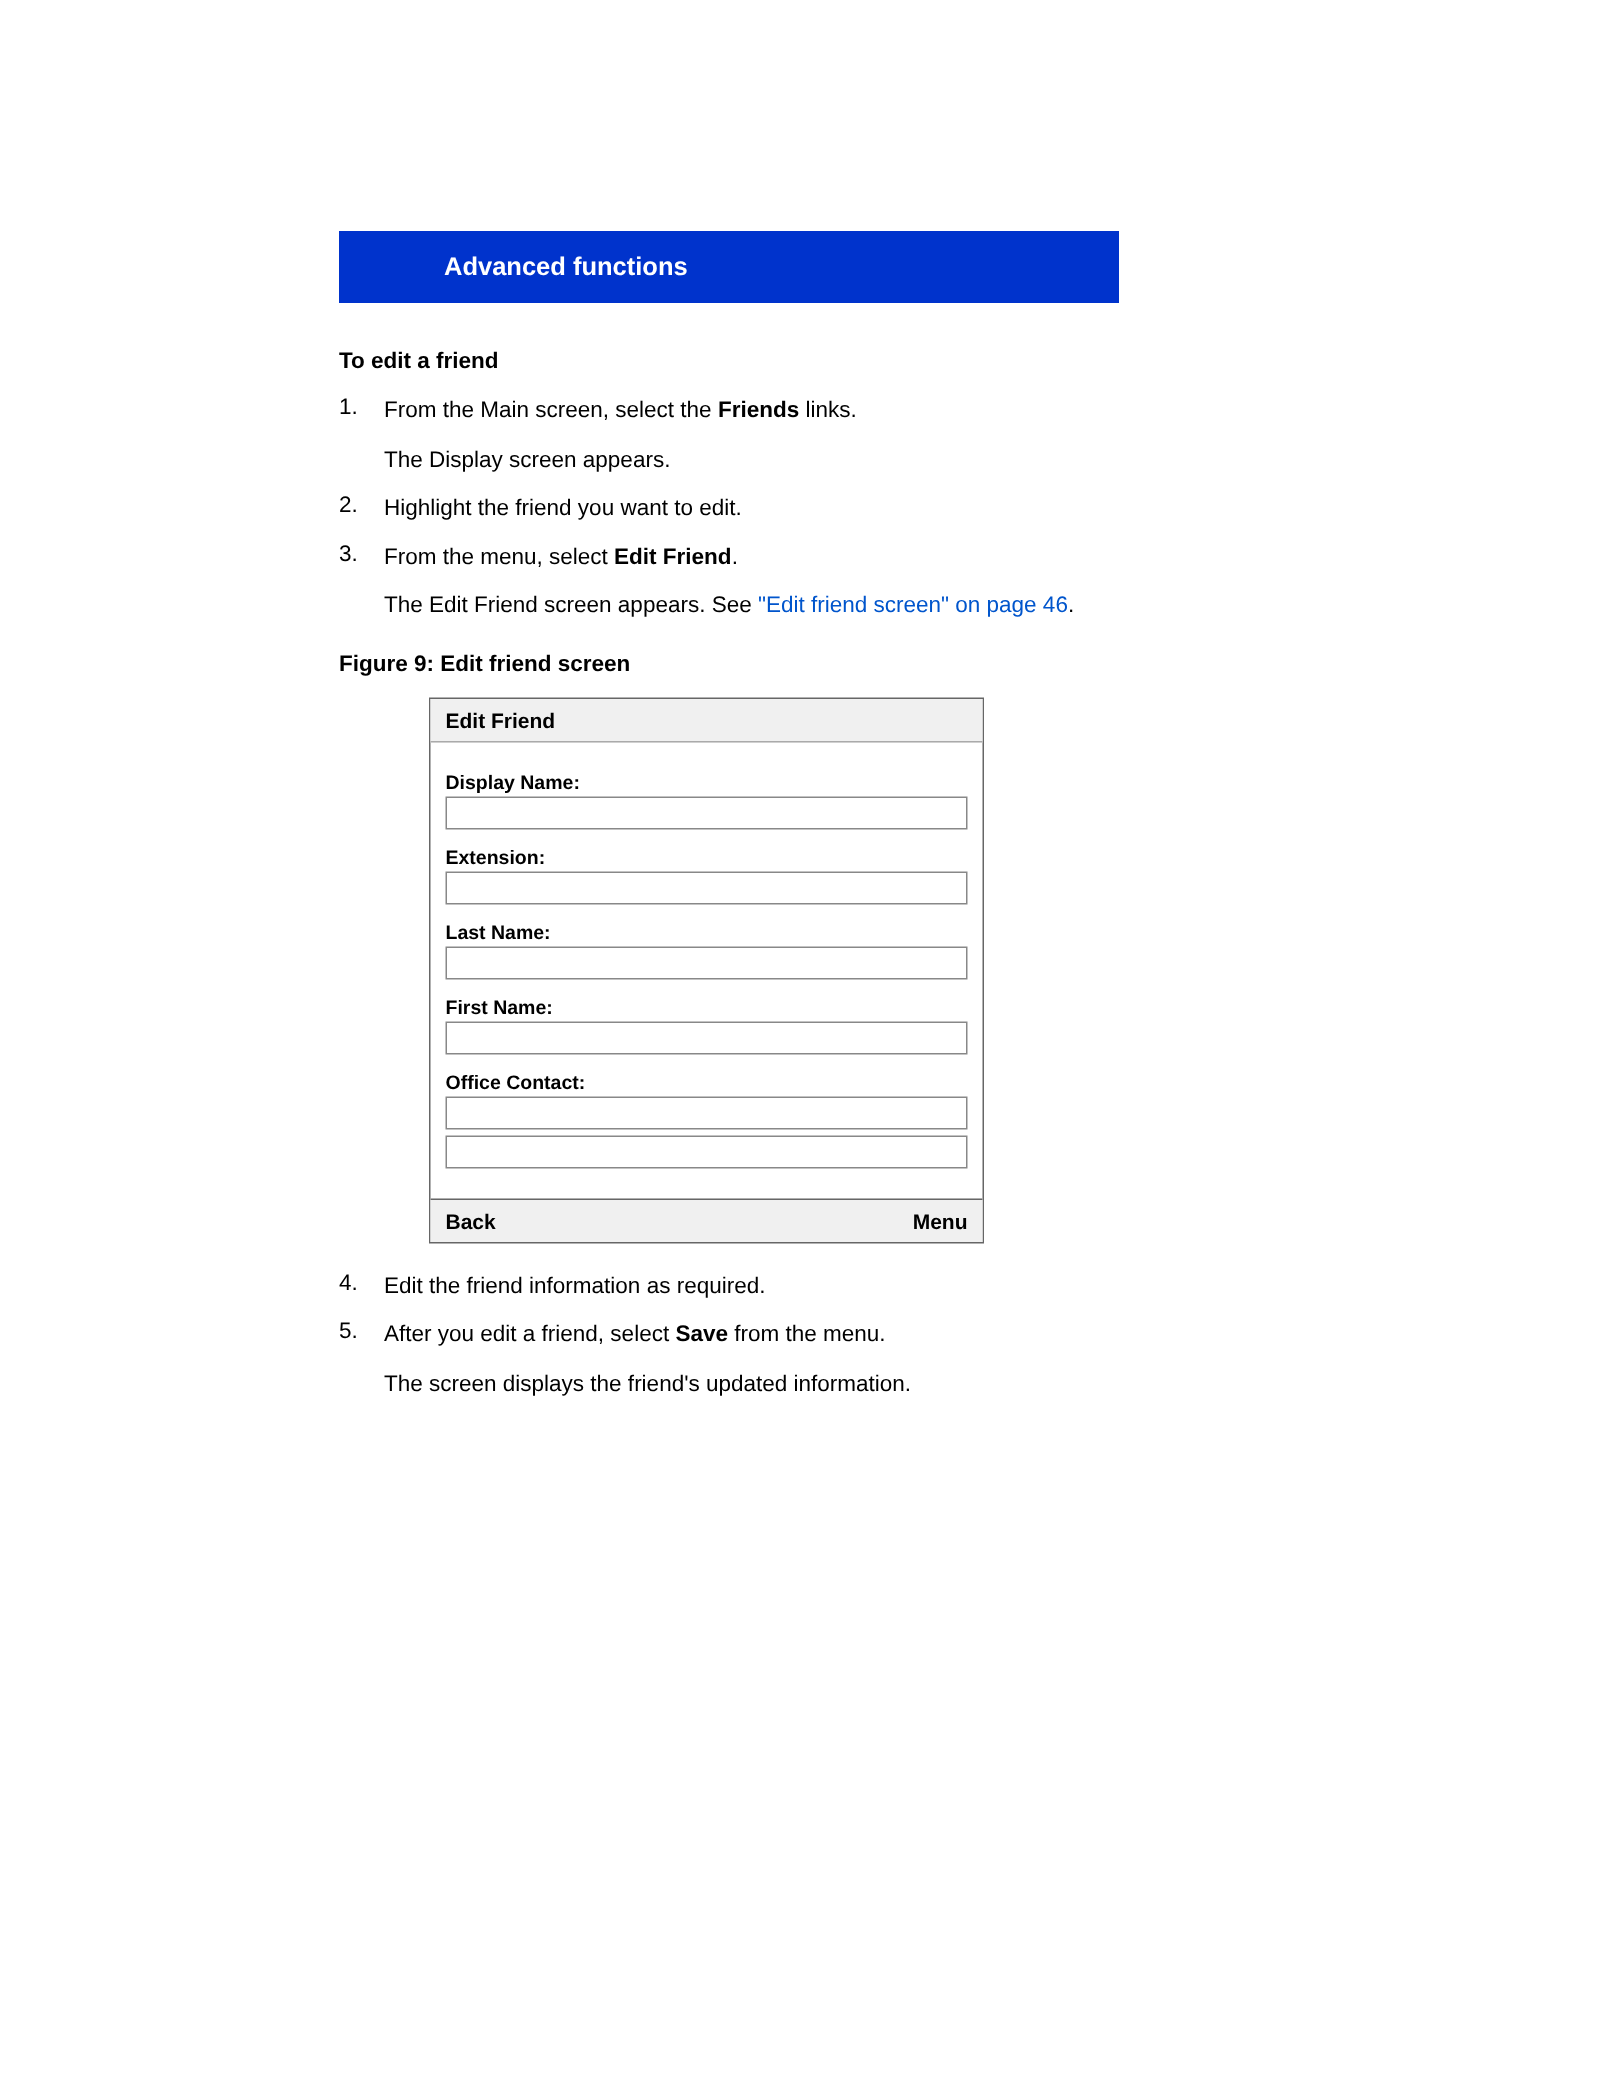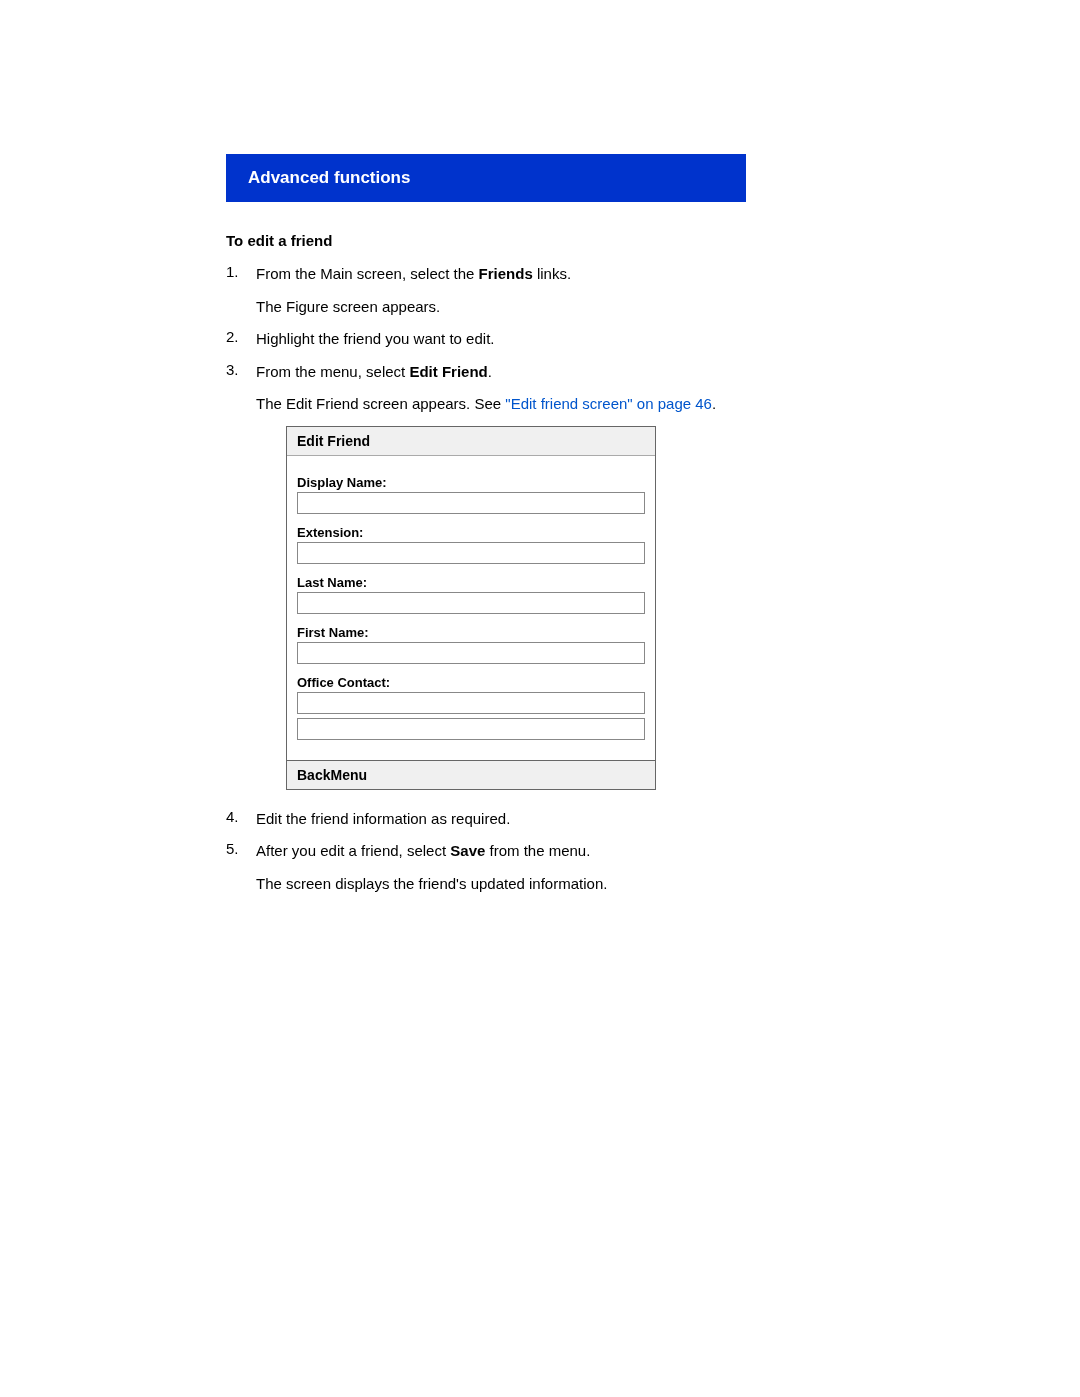--- a/index.html
+++ b/index.html
@@ -31,20 +31,21 @@
       width: 520px;
       padding: 14px 22px;
       margin-left: 226px;
       margin-top: 154px;
     }
 
     .header-banner-title {
       color: #ffffff;
       font-weight: bold;
       font-size: 17px;
+      margin-left: 48px;
     }
 
     .content-area {
       margin-left: 226px;
       margin-top: 30px;
       width: 700px;
     }
 
     .section-heading {
       font-weight: bold;
@@ -124,20 +125,21 @@
       width: 100%;
       border: 1.5px solid #888888;
       height: 22px;
       background: #ffffff;
       margin-bottom: 4px;
       display: block;
     }
 
     .phone-bottom-bar {
       display: flex;
+      justify-content: space-between;
       padding: 6px 10px;
       border-top: 1.5px solid #666666;
       background: #f0f0f0;
       font-weight: bold;
       font-size: 14px;
       margin-top: 4px;
     }
   </style>
 </head>
 <body>
@@ -152,40 +154,41 @@
 
     <div class="section-heading">To edit a friend</div>
 
     <div class="step-item">
       <span class="step-number">1.</span>
       <span class="step-text">
         From the Main screen, select the <strong>Friends</strong> links.
       </span>
     </div>
     <div class="step-subtext">
-      The Figure screen appears.
+      The Display screen appears.
     </div>
 
     <div class="step-item">
       <span class="step-number">2.</span>
       <span class="step-text">
         Highlight the friend you want to edit.
       </span>
     </div>
 
     <div class="step-item">
       <span class="step-number">3.</span>
       <span class="step-text">
         From the menu, select <strong>Edit Friend</strong>.
       </span>
     </div>
     <div class="step-subtext">
       The Edit Friend screen appears. See <a class="link-text">"Edit friend screen" on page 46</a>.
     </div>
 
+    <div class="figure-caption">Figure 9: Edit friend screen</div>
 
     <div class="phone-screen">
       <div class="phone-screen-title-row">Edit Friend</div>
 
       <div class="phone-field-group">
 
         <span class="phone-field-label">Display Name:</span>
         <div class="phone-field-input"></div>
 
         <span class="phone-field-label">Extension:</span>

